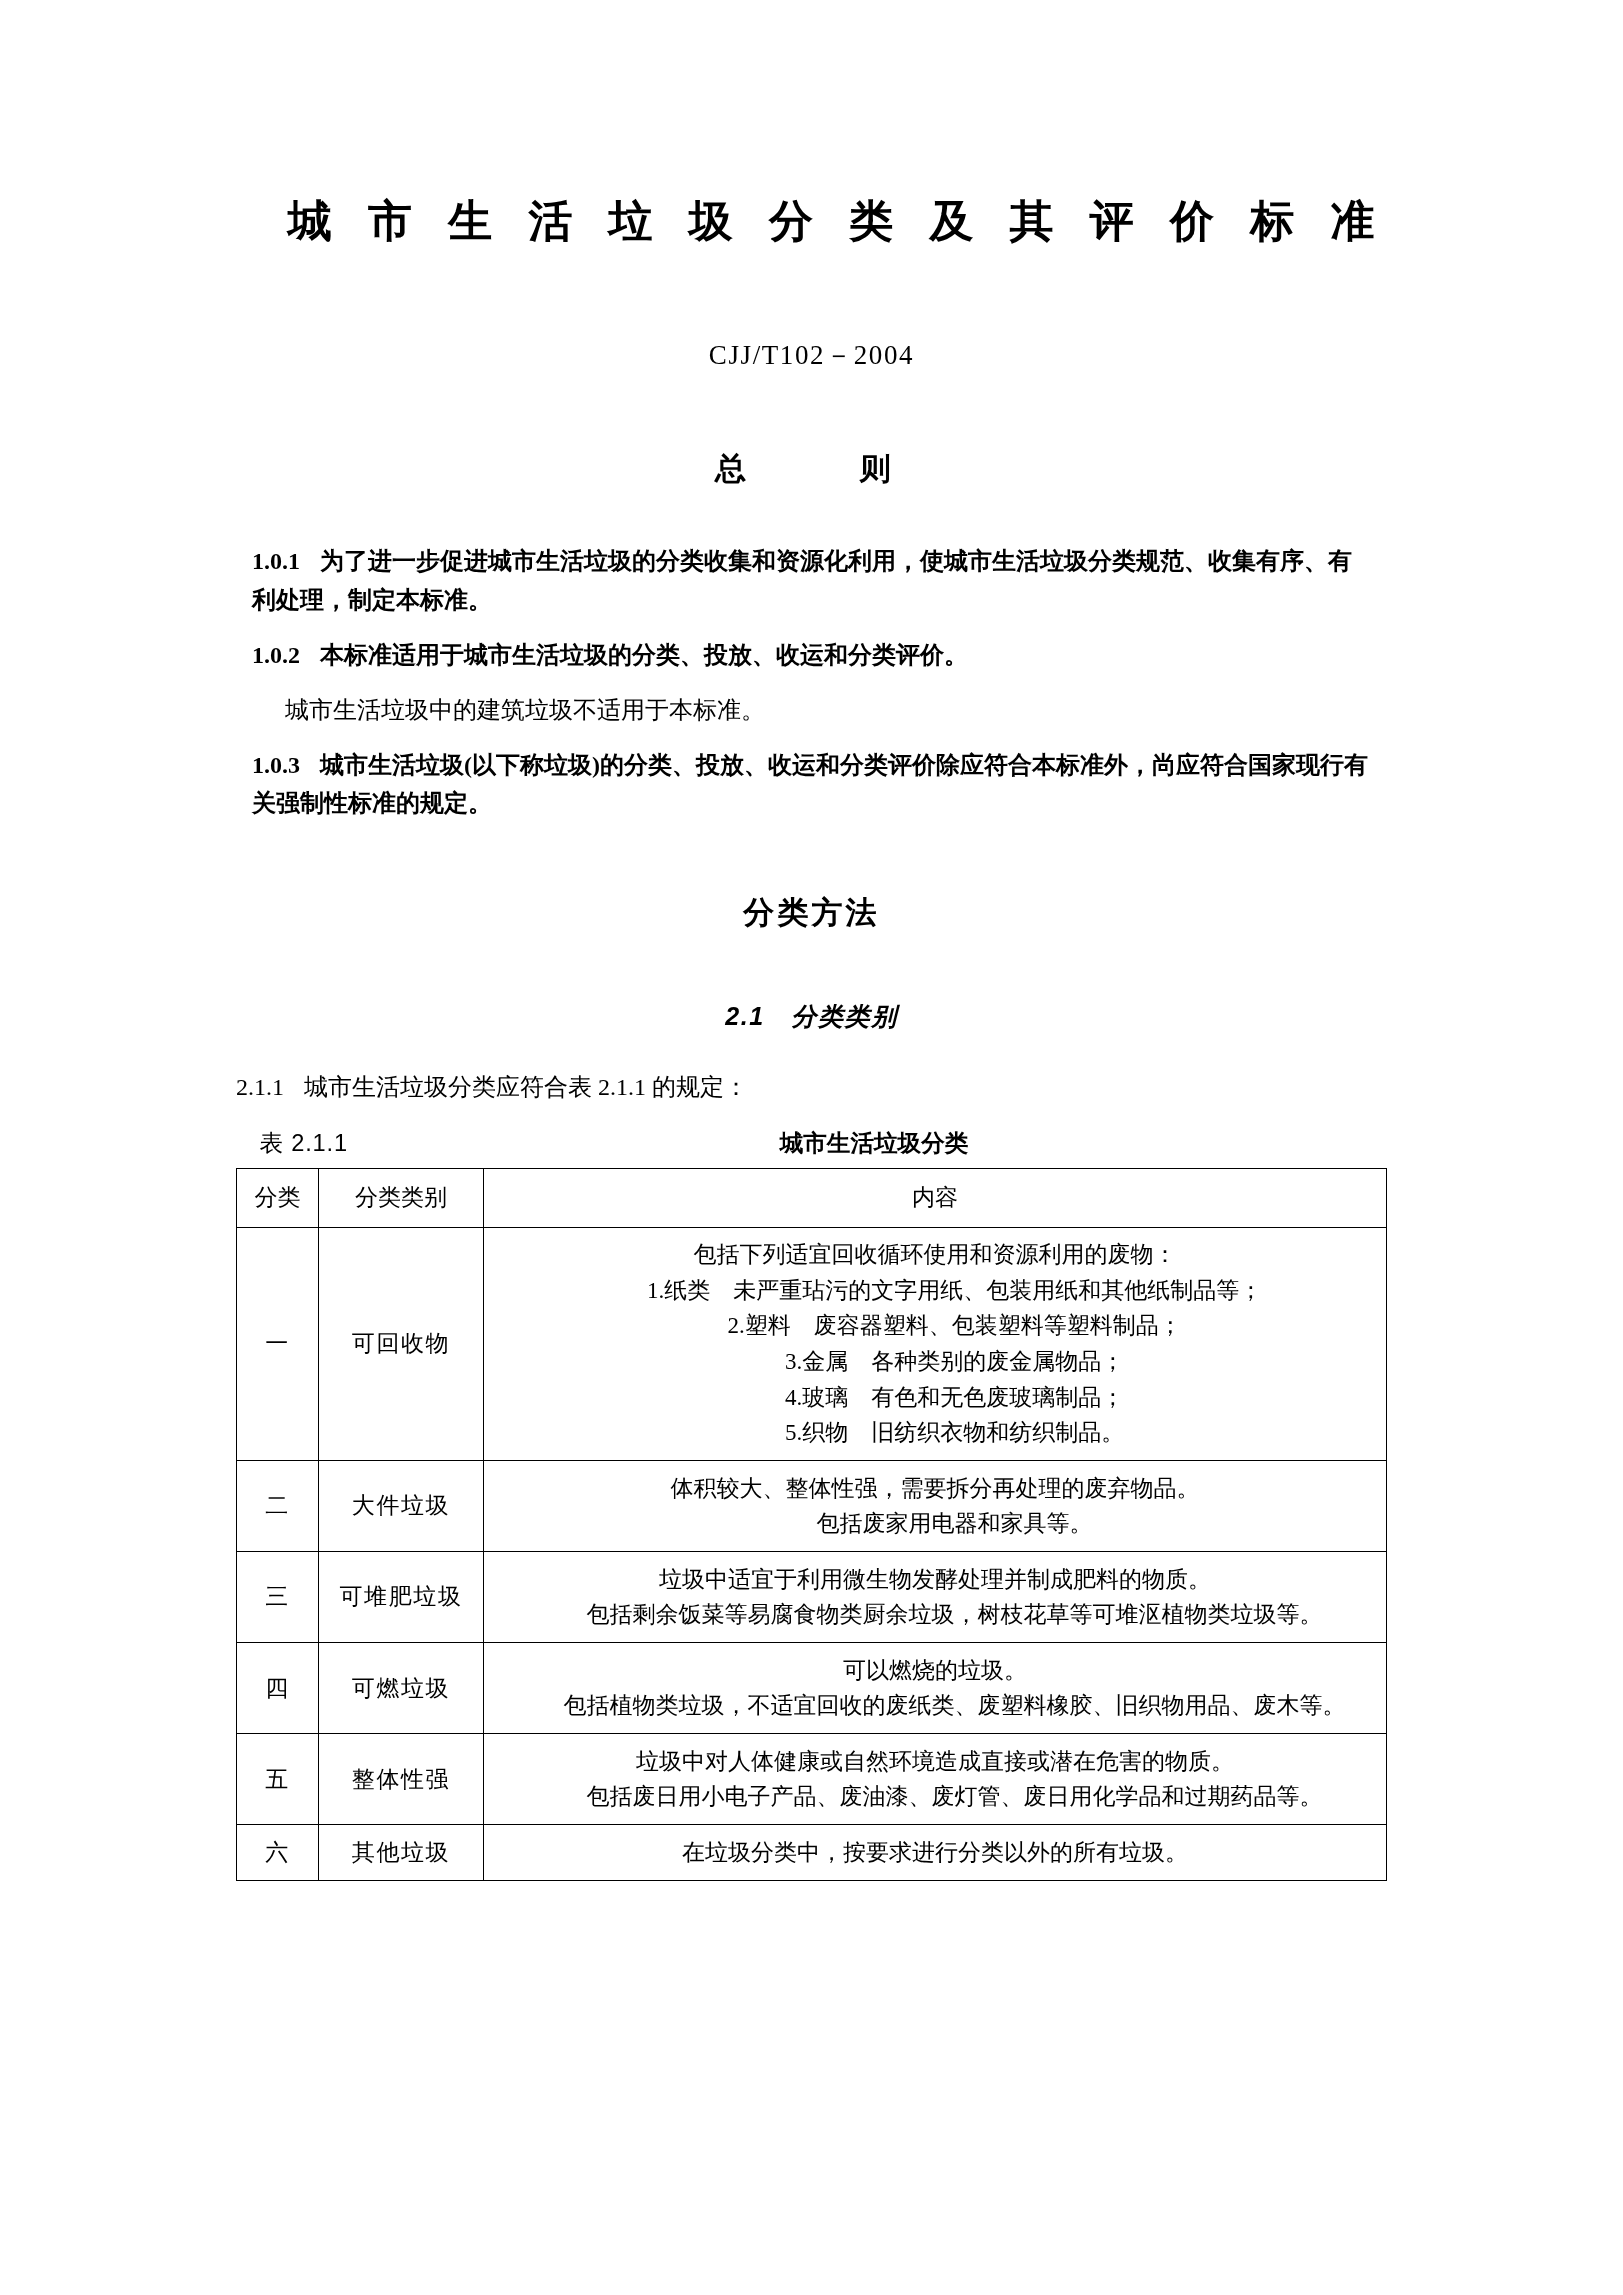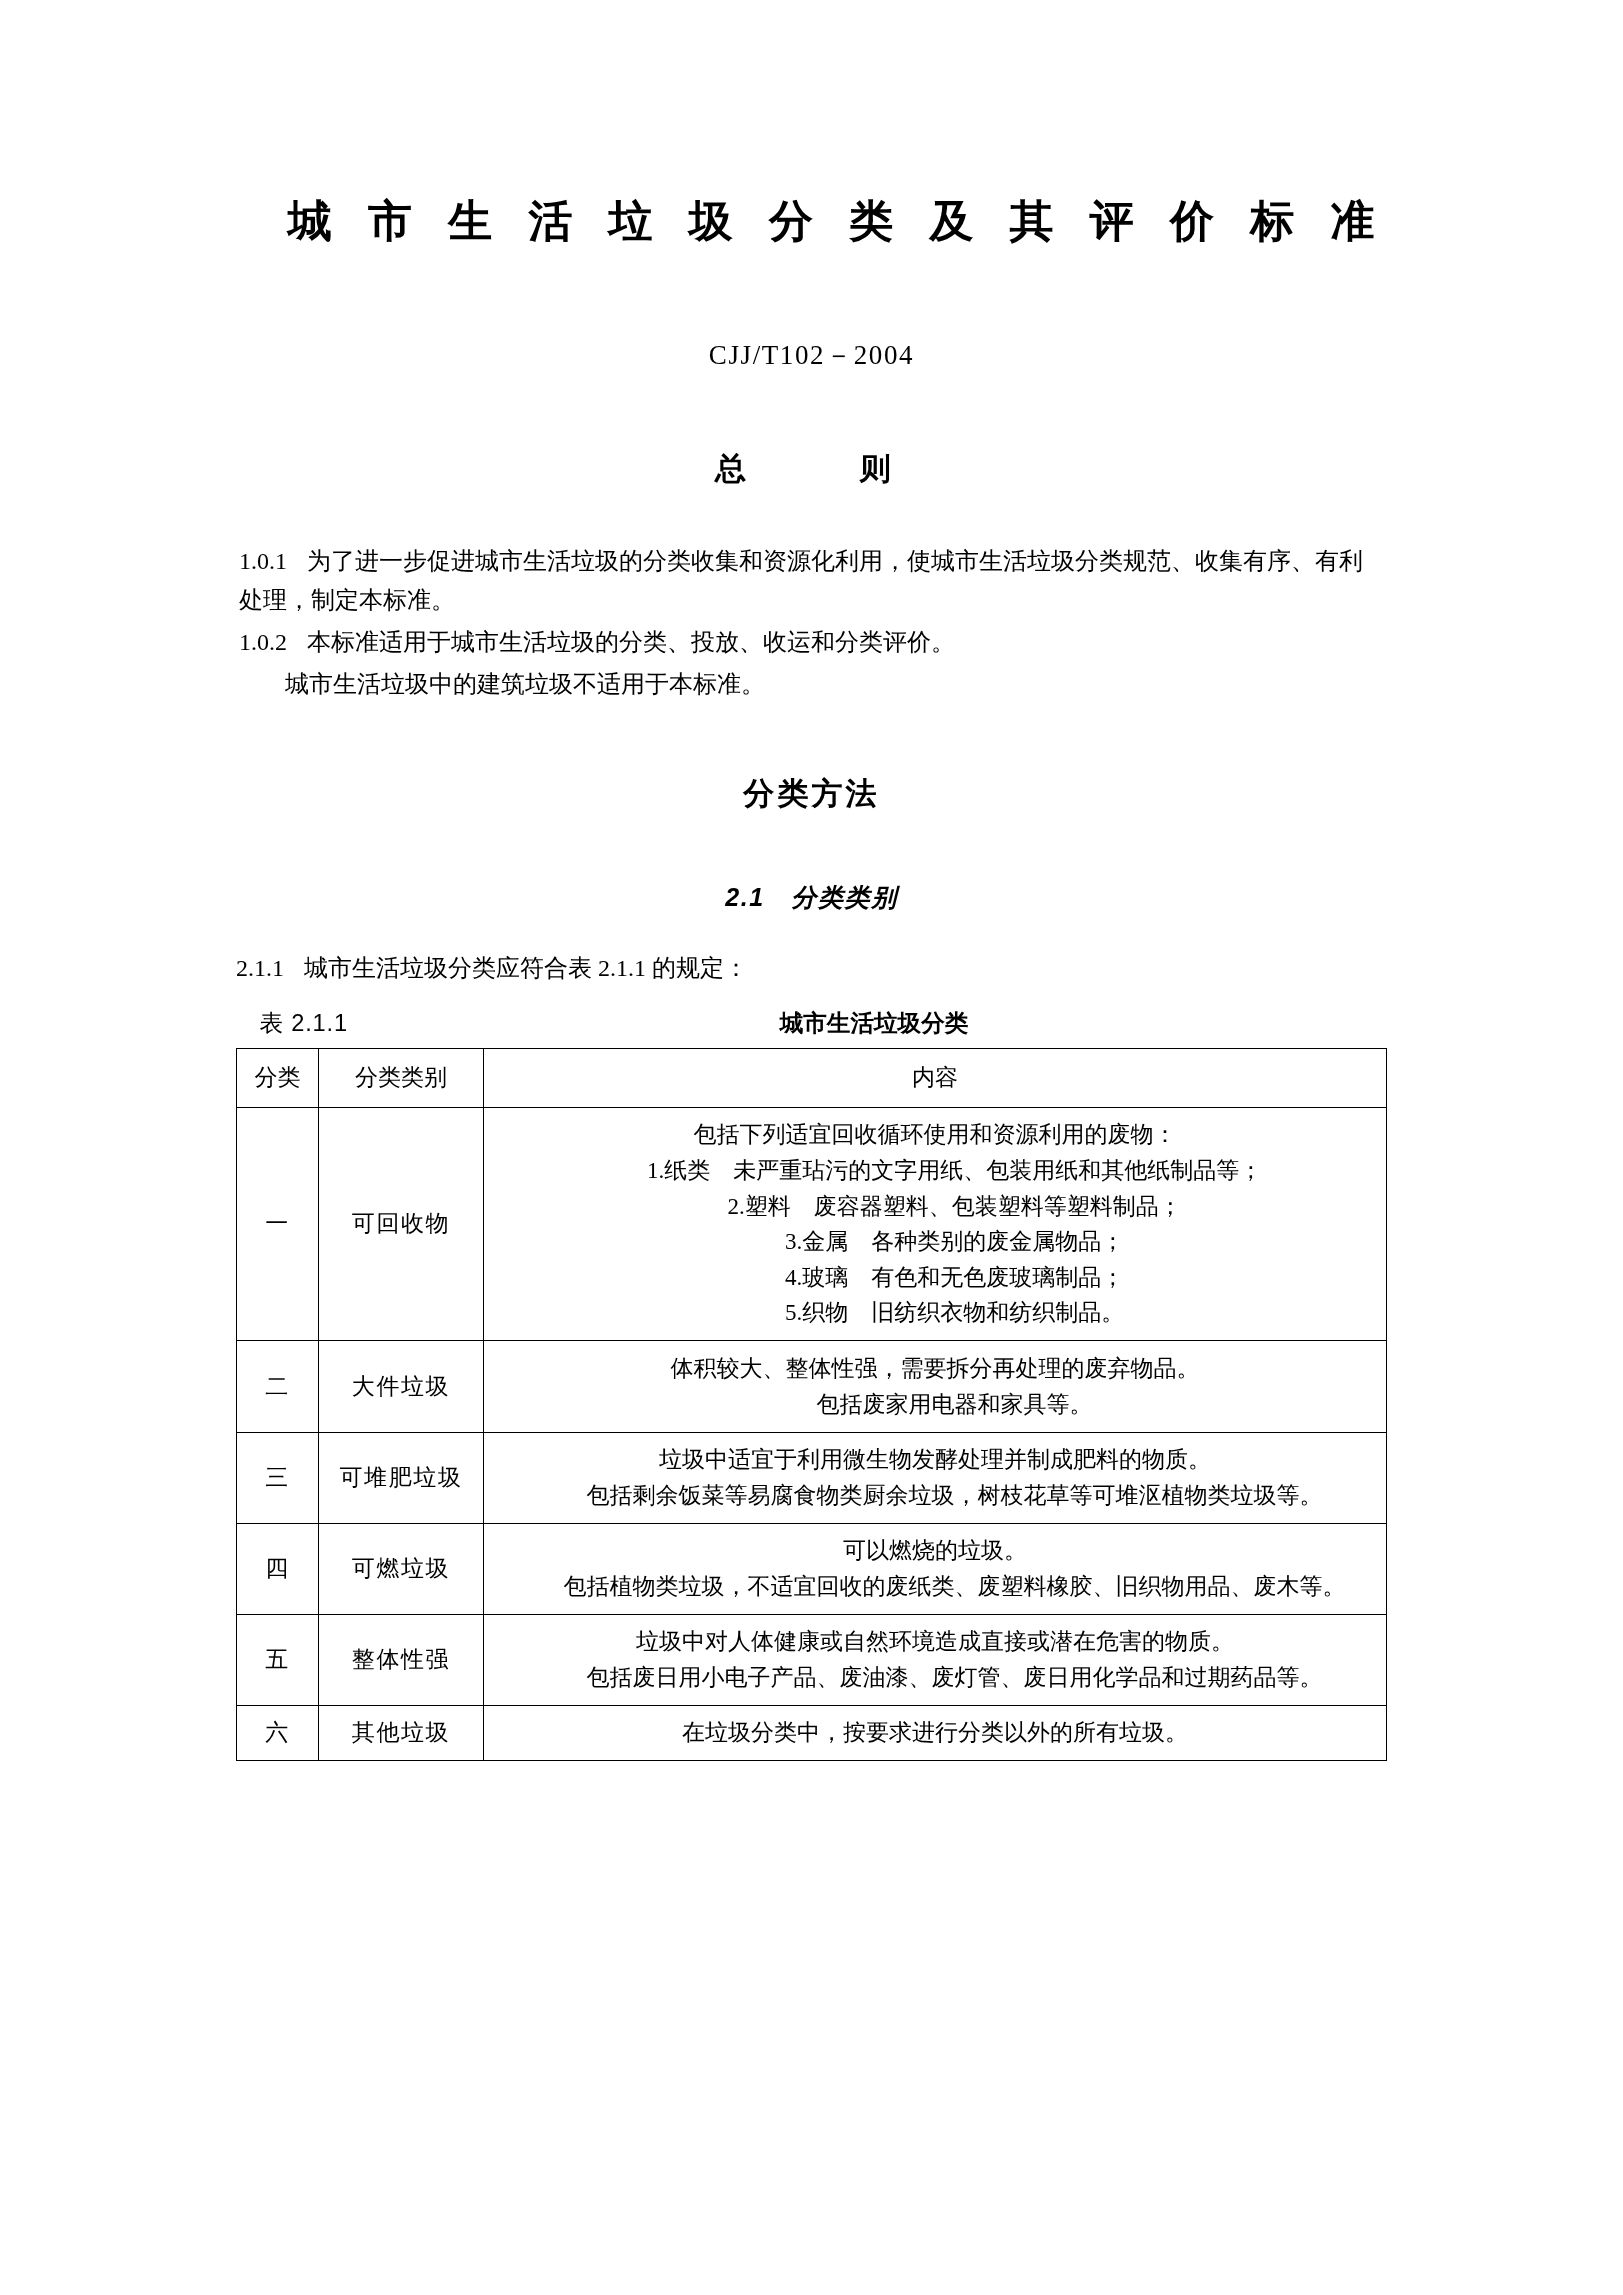--- a/index.html
+++ b/index.html
@@ -59,21 +59,22 @@
     letter-spacing: 1.6px;
     font-style: italic;
   }
   .body-block {
     margin-top: 52px;
     font-size: 24px;
     line-height: 1.62;
   }
   .para {
     text-indent: 0;
-    margin: 3px;
+    margin: 16px;
+    font-weight: bold;
   }
   .para + .para {
     margin-top: 1.6px;
   }
   .num {
     display: inline-block;
     min-width: 68px;
     font-family: "Liberation Serif", "DejaVu Serif", serif;
   }
   .indent-para {
@@ -147,20 +148,21 @@
   <div class="doc-title">城 市 生 活 垃 圾 分 类 及 其 评 价 标 准</div>
 
   <div class="doc-code">CJJ/T102－2004</div>
 
   <div class="section-heading">总　　则</div>
 
   <div class="body-block">
     <p class="para"><span class="num">1.0.1</span><span>为了进一步促进城市生活垃圾的分类收集和资源化利用，使城市生活垃圾分类规范、收集有序、有利处理，制定本标准。</span></p>
     <p class="para"><span class="num">1.0.2</span><span>本标准适用于城市生活垃圾的分类、投放、收运和分类评价。</span></p>
     <p class="indent-para">城市生活垃圾中的建筑垃圾不适用于本标准。</p>
+    <p class="para"><span class="num">1.0.3</span><span>城市生活垃圾(以下称垃圾)的分类、投放、收运和分类评价除应符合本标准外，尚应符合国家现行有关强制性标准的规定。</span></p>
   </div>
 
   <div class="section-heading-2">分类方法</div>
 
   <div class="sub-heading">2.1　分类类别</div>
 
   <div class="clause-line"><span class="num">2.1.1</span><span>城市生活垃圾分类应符合表 2.1.1 的规定：</span></div>
 
   <div class="table-caption">
     <div class="tbl-no">表 2.1.1</div>

